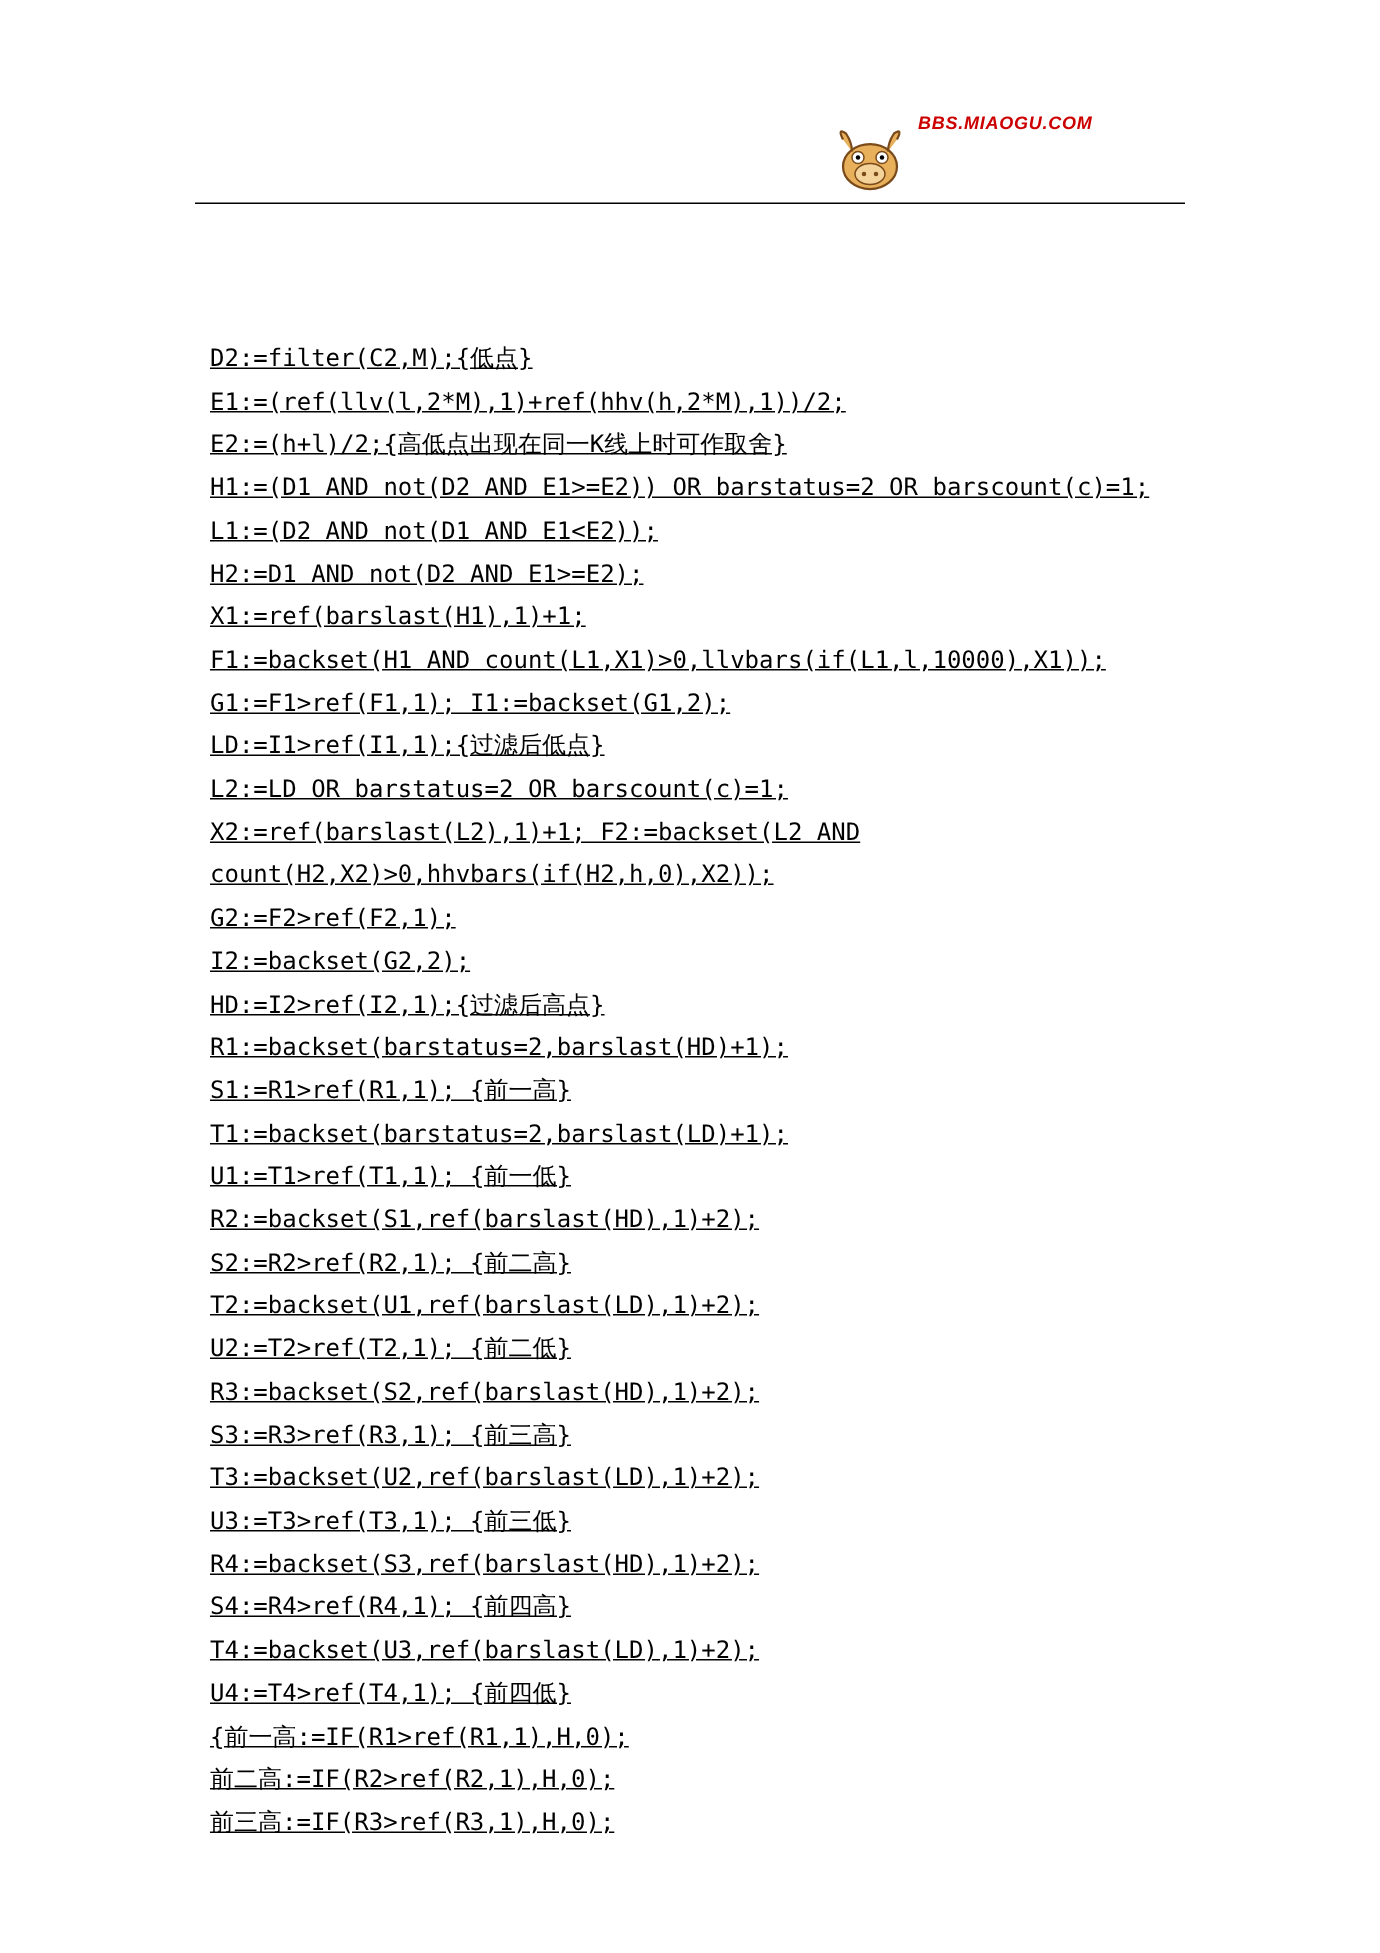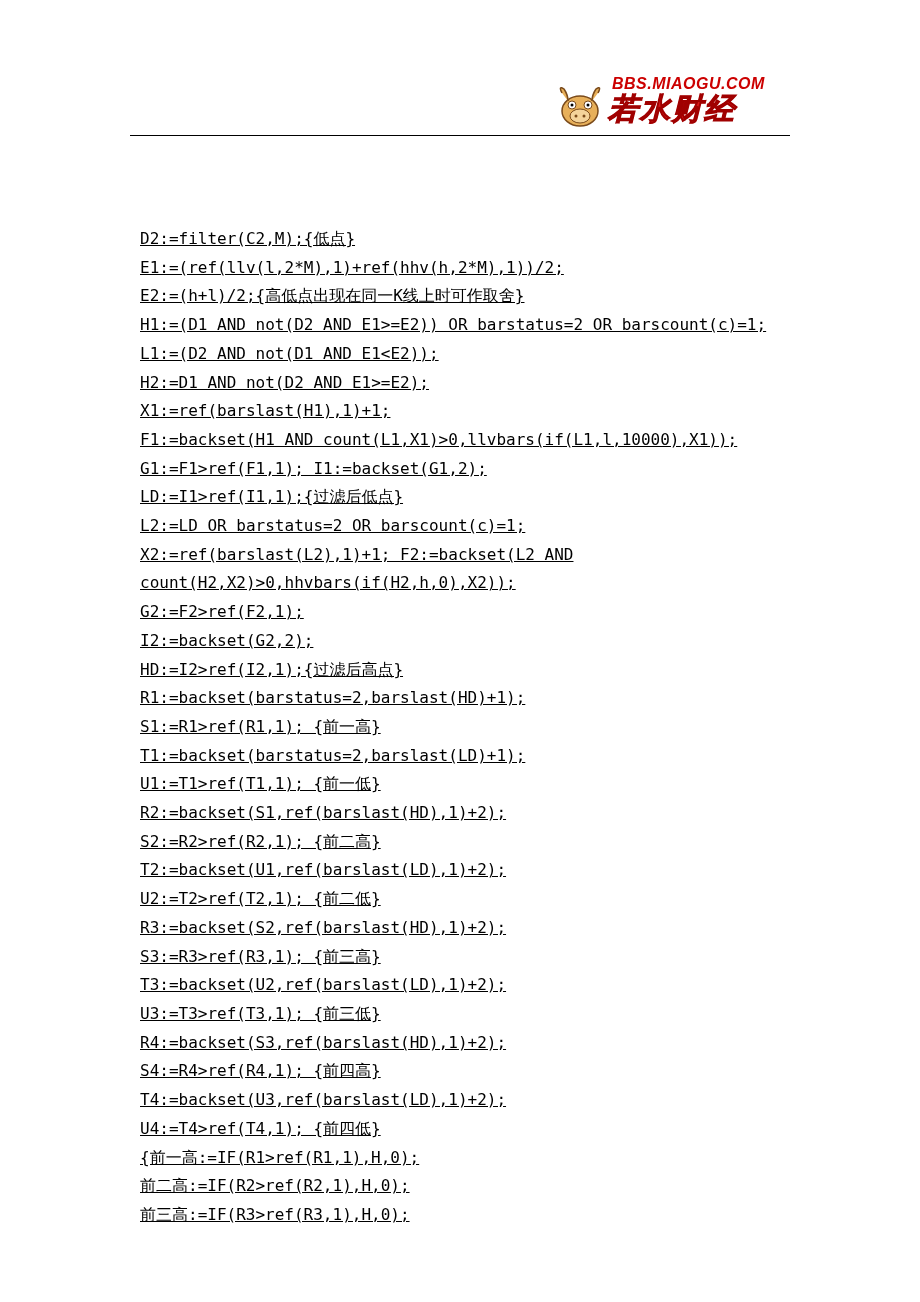--- a/index.html
+++ b/index.html
@@ -37,21 +37,21 @@
     width: 55px;
     height: 45px;
   }
   .url-text {
     position: absolute;
     top: 0;
     left: 62px;
     font-family: Arial, sans-serif;
     font-style: italic;
     font-weight: bold;
-    font-size: 16px;
+    font-size: 12px;
     color: #cc0000;
     letter-spacing: 0.5px;
   }
   .brand-text {
     position: absolute;
     top: 14px;
     left: 58px;
     font-family: "Microsoft YaHei", sans-serif;
     font-weight: 900;
     font-size: 30px;
@@ -95,21 +95,20 @@
           <ellipse cx="30" cy="33" rx="10" ry="7" fill="#f4d39a" stroke="#7a4a1a" stroke-width="1"></ellipse>
           <circle cx="22" cy="22" r="4" fill="#fff" stroke="#7a4a1a" stroke-width="1"></circle>
           <circle cx="38" cy="22" r="4" fill="#fff" stroke="#7a4a1a" stroke-width="1"></circle>
           <circle cx="22" cy="22" r="1.5" fill="#000"></circle>
           <circle cx="38" cy="22" r="1.5" fill="#000"></circle>
           <circle cx="26" cy="33" r="1.5" fill="#7a4a1a"></circle>
           <circle cx="34" cy="33" r="1.5" fill="#7a4a1a"></circle>
         </svg>
       </span>
       <span class="url-text">BBS.MIAOGU.COM</span>
-      <span class="brand-text">若水财经</span>
     </div>
   </div>
 
   <div class="divider"></div>
 
   <div class="content" id="code-content"><span class="code-line">D2:=filter(C2,M);{低点}</span><span class="code-line">E1:=(ref(llv(l,2*M),1)+ref(hhv(h,2*M),1))/2;</span><span class="code-line">E2:=(h+l)/2;{高低点出现在同一K线上时可作取舍}</span><span class="code-line">H1:=(D1 AND not(D2 AND E1&gt;=E2)) OR barstatus=2 OR barscount(c)=1;</span><span class="code-line">L1:=(D2 AND not(D1 AND E1&lt;E2));</span><span class="code-line">H2:=D1 AND not(D2 AND E1&gt;=E2);</span><span class="code-line">X1:=ref(barslast(H1),1)+1;</span><span class="code-line">F1:=backset(H1 AND count(L1,X1)&gt;0,llvbars(if(L1,l,10000),X1));</span><span class="code-line">G1:=F1&gt;ref(F1,1); I1:=backset(G1,2);</span><span class="code-line">LD:=I1&gt;ref(I1,1);{过滤后低点}</span><span class="code-line">L2:=LD OR barstatus=2 OR barscount(c)=1;</span><span class="code-line">X2:=ref(barslast(L2),1)+1; F2:=backset(L2 AND</span><span class="code-line">count(H2,X2)&gt;0,hhvbars(if(H2,h,0),X2));</span><span class="code-line">G2:=F2&gt;ref(F2,1);</span><span class="code-line">I2:=backset(G2,2);</span><span class="code-line">HD:=I2&gt;ref(I2,1);{过滤后高点}</span><span class="code-line">R1:=backset(barstatus=2,barslast(HD)+1);</span><span class="code-line">S1:=R1&gt;ref(R1,1); {前一高}</span><span class="code-line">T1:=backset(barstatus=2,barslast(LD)+1);</span><span class="code-line">U1:=T1&gt;ref(T1,1); {前一低}</span><span class="code-line">R2:=backset(S1,ref(barslast(HD),1)+2);</span><span class="code-line">S2:=R2&gt;ref(R2,1); {前二高}</span><span class="code-line">T2:=backset(U1,ref(barslast(LD),1)+2);</span><span class="code-line">U2:=T2&gt;ref(T2,1); {前二低}</span><span class="code-line">R3:=backset(S2,ref(barslast(HD),1)+2);</span><span class="code-line">S3:=R3&gt;ref(R3,1); {前三高}</span><span class="code-line">T3:=backset(U2,ref(barslast(LD),1)+2);</span><span class="code-line">U3:=T3&gt;ref(T3,1); {前三低}</span><span class="code-line">R4:=backset(S3,ref(barslast(HD),1)+2);</span><span class="code-line">S4:=R4&gt;ref(R4,1); {前四高}</span><span class="code-line">T4:=backset(U3,ref(barslast(LD),1)+2);</span><span class="code-line">U4:=T4&gt;ref(T4,1); {前四低}</span><span class="code-line">{前一高:=IF(R1&gt;ref(R1,1),H,0);</span><span class="code-line">前二高:=IF(R2&gt;ref(R2,1),H,0);</span><span class="code-line">前三高:=IF(R3&gt;ref(R3,1),H,0);</span></div>
 
 </div>
 
 </body></html>

